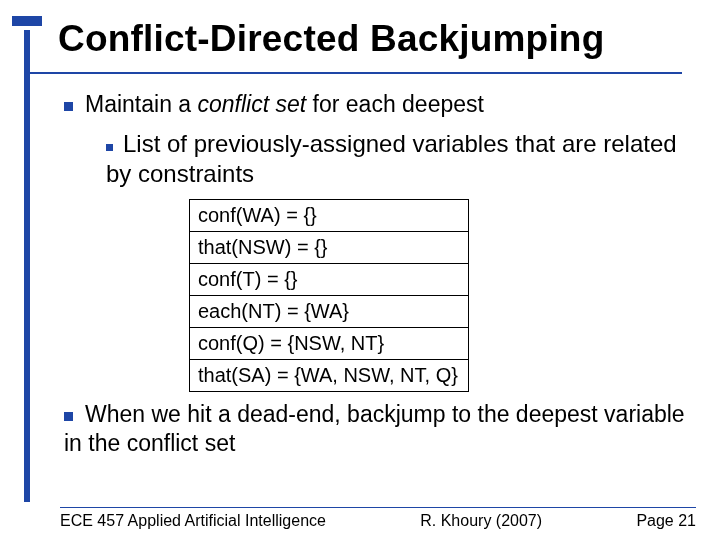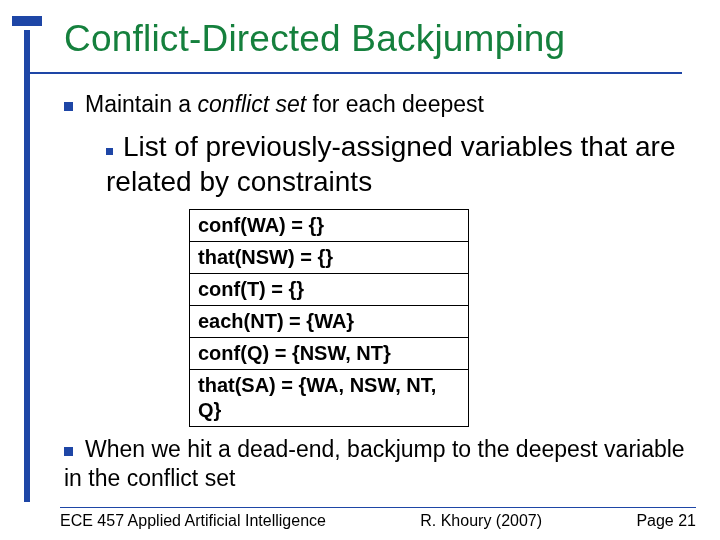--- a/index.html
+++ b/index.html
@@ -23,26 +23,27 @@
     display:block;
     position:absolute;
     left:-12px;
     top:-14px;
     width:30px;
     height:10px;
     background:#1e46a6;
   }
   .title{
     position:absolute;
-    left:64px;
+    left:58px;
     top:18px;
     font-family:Arial,Verdana,sans-serif;
     font-size:37px;
-    color:#15803d;
+    color:#000000;
     letter-spacing:0.2px;
+    font-weight:bold;
   }
   .title-underline{
     position:absolute;
     left:30px;
     top:72px;
     height:2px;
     width:652px;
     background:#1e46a6;
   }
   .content{
@@ -61,28 +62,27 @@
     margin-right:12px;
     vertical-align:1px;
   }
   .sq.sm{
     width:7px;
     height:7px;
     background:#1e46a6;
     margin-right:10px;
   }
   .lvl1{margin-bottom:10px;}
-  .lvl2{margin-left:42px;font-size:28px;margin-bottom:10px;}
+  .lvl2{margin-left:42px;font-size:24px;margin-bottom:10px;}
   em{font-style:italic;}
   table.conf{
     border-collapse:collapse;
     margin-left:125px;
     margin-top:2px;
     margin-bottom:8px;
-    font-weight:bold;
   }
   table.conf td{
     border:1px solid #000;
     padding:3px 10px 3px 8px;
     font-size:20px;
     width:260px;
   }
   .footer{
     position:absolute;
     left:60px;

